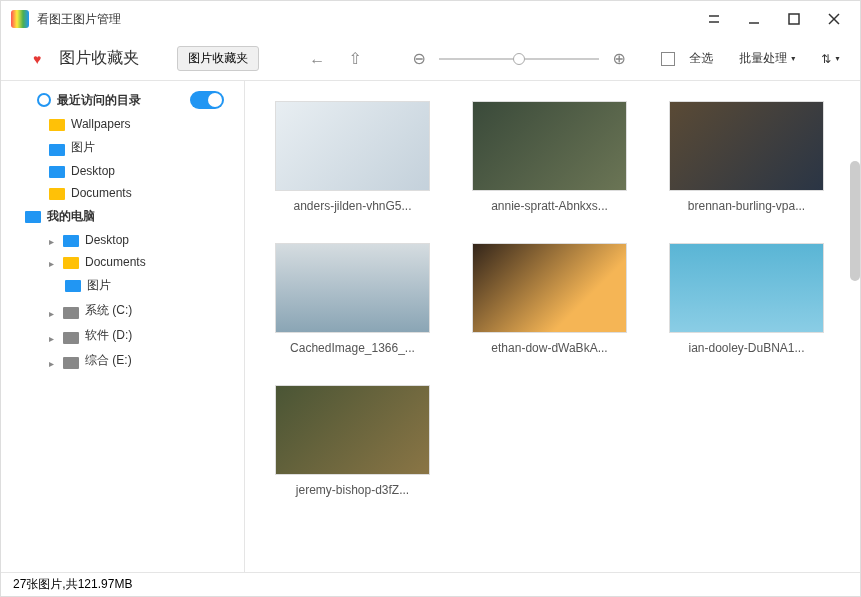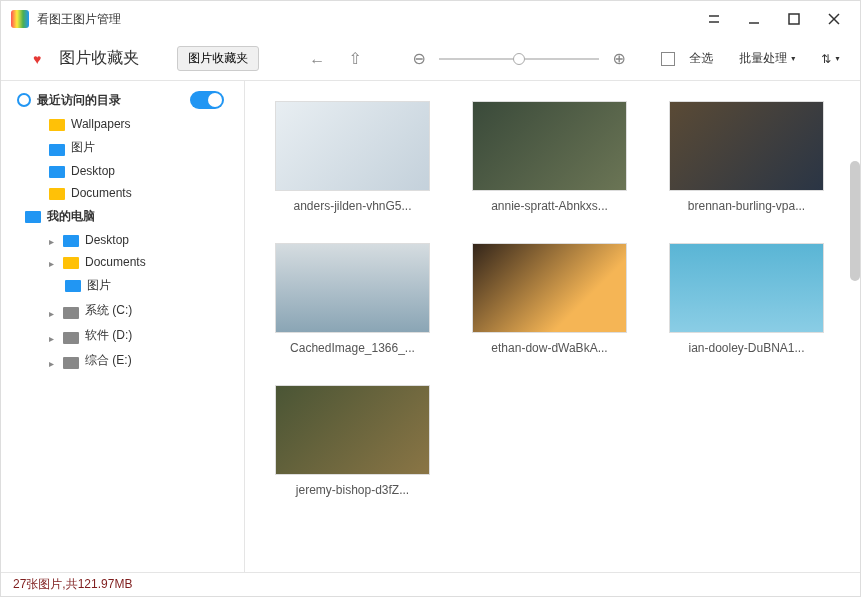--- a/index.html
+++ b/index.html
@@ -20,40 +20,40 @@
 .zoom-slider { display: flex; align-items: center; gap: 8px; }
 .slider-track { width: 160px; height: 2px; background: #ccc; position: relative; }
 .slider-thumb { width: 12px; height: 12px; border-radius: 50%; background: #fff; border: 1px solid #aaa; position: absolute; top: -5px; left: 74px; }
 .checkbox { width: 14px; height: 14px; border: 1px solid #888; margin-left: 16px; }
 .toolbar-label { font-size: 12px; color: #333; }
 .dropdown { font-size: 12px; color: #333; display: flex; align-items: center; gap: 4px; cursor: pointer; }
 
 .main { display: flex; height: calc(100% - 36px - 44px - 24px); }
 .sidebar { width: 244px; border-right: 1px solid #e5e5e5; padding: 6px 0; overflow: hidden; }
 .tree-item { display: flex; align-items: center; padding: 4px 10px 4px 24px; font-size: 12px; color: #333; cursor: pointer; gap: 6px; }
-.tree-item.header { padding-left: 16px; font-weight: normal; }
+.tree-item.header { padding-left: 36px; font-weight: normal; }
 .tree-item.root { padding-left: 24px; }
 .tree-child { padding-left: 48px; align-items: flex-end; }
 .tree-grandchild { padding-left: 64px; }
 .expand { width: 8px; color: #888; font-size: 10px; }
 .toggle { margin-left: auto; margin-right: 10px; width: 34px; height: 18px; border-radius: 9px; background: #2196f3; position: relative; }
 .toggle::after { content: ''; width: 14px; height: 14px; border-radius: 50%; background: #fff; position: absolute; top: 2px; right: 2px; }
 .folder-icon { width: 16px; height: 12px; background: #ffc107; border-radius: 1px; }
 .pic-icon { width: 16px; height: 12px; background: #2196f3; border-radius: 1px; }
 .drive-icon { width: 16px; height: 12px; background: #888; border-radius: 1px; }
 .monitor-icon { width: 16px; height: 12px; background: #2196f3; border-radius: 1px; }
 .clock-icon { width: 14px; height: 14px; border: 2px solid #2196f3; border-radius: 50%; position: relative; }
 
 .content { flex: 1; overflow: hidden; position: relative; }
 .grid { display: flex; flex-wrap: wrap; padding: 20px 20px 0 30px; gap: 30px 42px; }
 .thumb { width: 155px; display: flex; flex-direction: column; align-items: center; cursor: pointer; }
 .thumb-img { width: 155px; height: 90px; background: #ccc; border: 1px solid #ddd; }
 .thumb-label { font-size: 12px; color: #555; text-align: center; margin-top: 8px; white-space: nowrap; overflow: hidden; text-overflow: ellipsis; width: 155px; }
 
-.statusbar { height: 24px; display: flex; align-items: center; padding: 0 12px; font-size: 12px; color: #7f1d1d; border-top: 1px solid #e5e5e5; position: absolute; bottom: 0; left: 0; right: 0; background: #fff; }
+.statusbar { height: 24px; display: flex; align-items: center; padding: 0 12px; font-size: 12px; color: #000000; border-top: 1px solid #e5e5e5; position: absolute; bottom: 0; left: 0; right: 0; background: #fff; }
 
 .scroll-hint { position: absolute; right: 0; top: 160px; width: 10px; height: 120px; background: #ccc; border-radius: 5px; }
 
 
 .t0 { background: linear-gradient(135deg,#e8eef2,#c4d1db); }
 .t1 { background: linear-gradient(135deg,#3a4a3a,#6b7555); }
 .t2 { background: linear-gradient(135deg,#5a4a35,#2a3545); }
 .t3 { background: linear-gradient(180deg,#d5dce0,#8aa5b5); }
 .t4 { background: linear-gradient(135deg,#0a3a7a,#1a5aa5); }
 .t5 { background: linear-gradient(135deg,#33251a,#f5b555 70%); }

